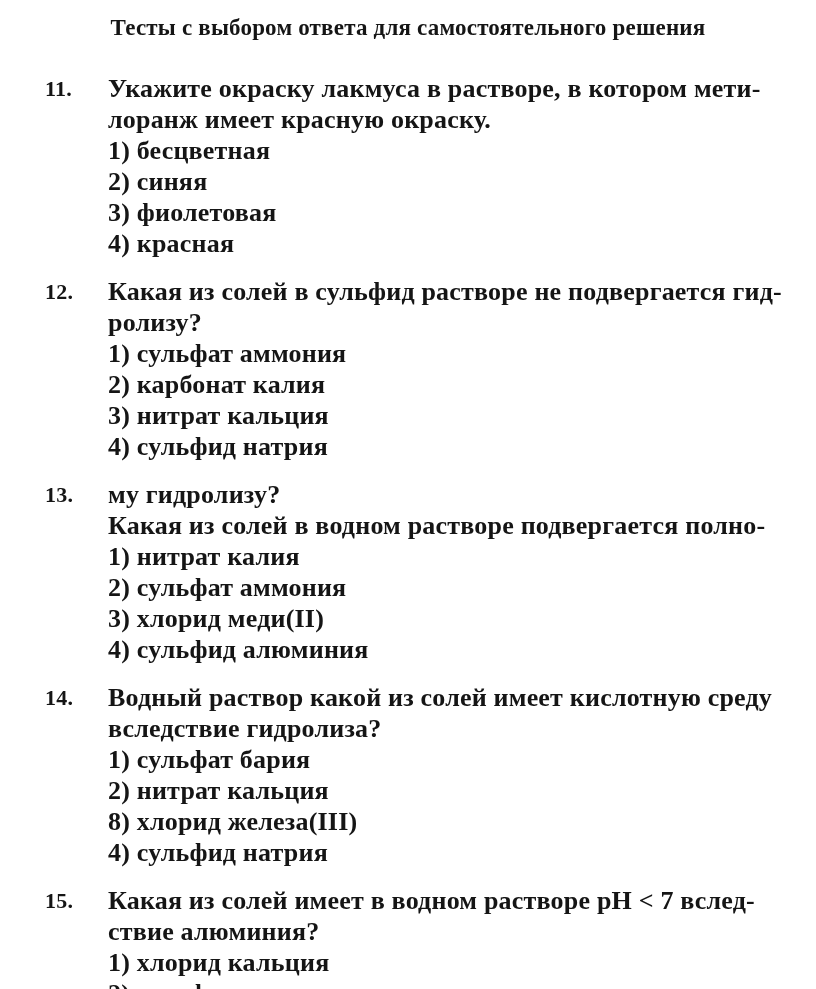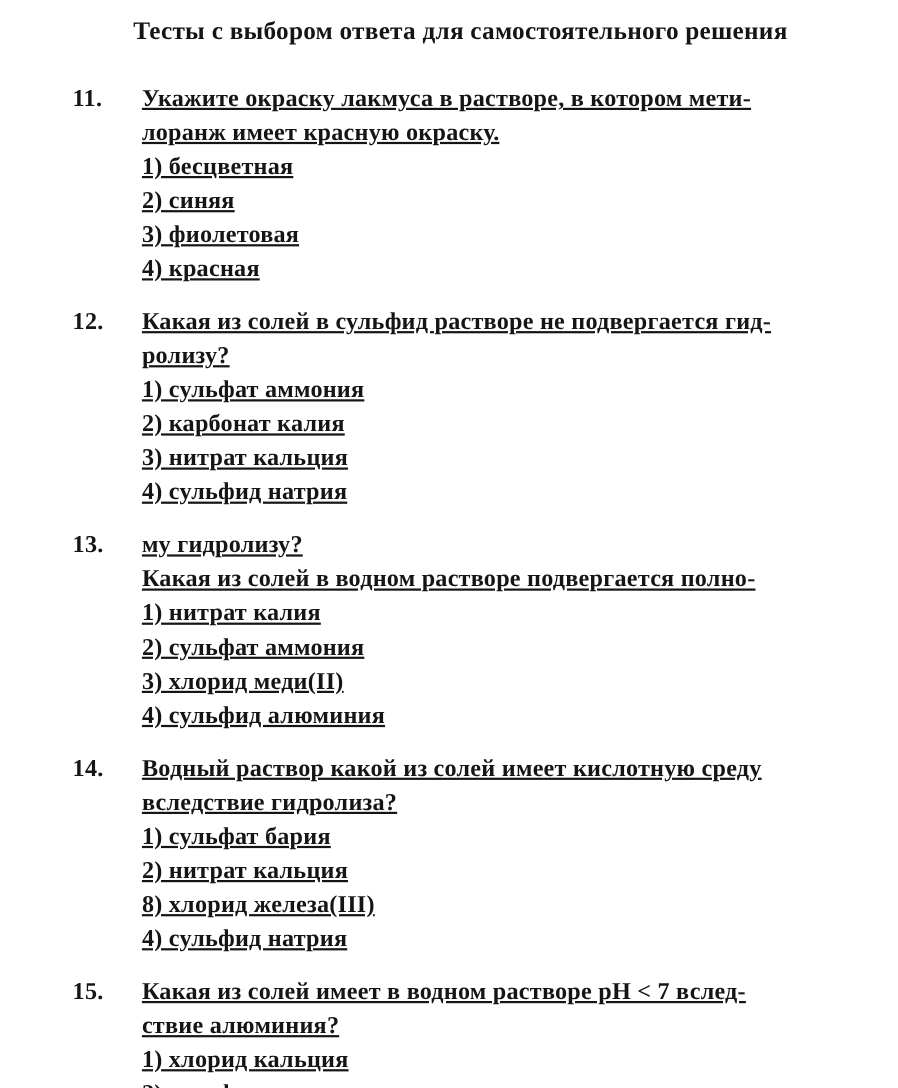--- a/index.html
+++ b/index.html
@@ -13,21 +13,21 @@
     overflow: hidden;
     font-family: "Liberation Serif", "DejaVu Serif", serif;
     font-weight: bold;
     color: #151515;
     -webkit-font-smoothing: antialiased;
   }
   .page {
     box-sizing: border-box;
     width: 816px;
     height: 989px;
-    padding: 14px 40px 0 66px;
+    padding: 14px 40px 0 45px;
     background: #ffffff;
   }
   .doc-title {
     text-align: center;
     font-size: 23px;
     line-height: 27px;
     letter-spacing: 0.2px;
     margin: 0 0 0 -5px; 
   }
   .question {
@@ -39,24 +39,23 @@
   }
   .qnum {
     width: 63px;
     flex: 0 0 63px;
     font-size: 22px;
     line-height: 31px;
     letter-spacing: 0.2px;
   }
   .qbody {
     flex: 1 1 auto;
-    font-size: 22px;
+    font-size: 26px;
     line-height: 31px;
     letter-spacing: 0.2px;
-    text-decoration: underline;
   }
   .qline, .option {
     white-space: nowrap;
   }
 </style>
 </head>
 <body>
 
 <div class="page">
 

